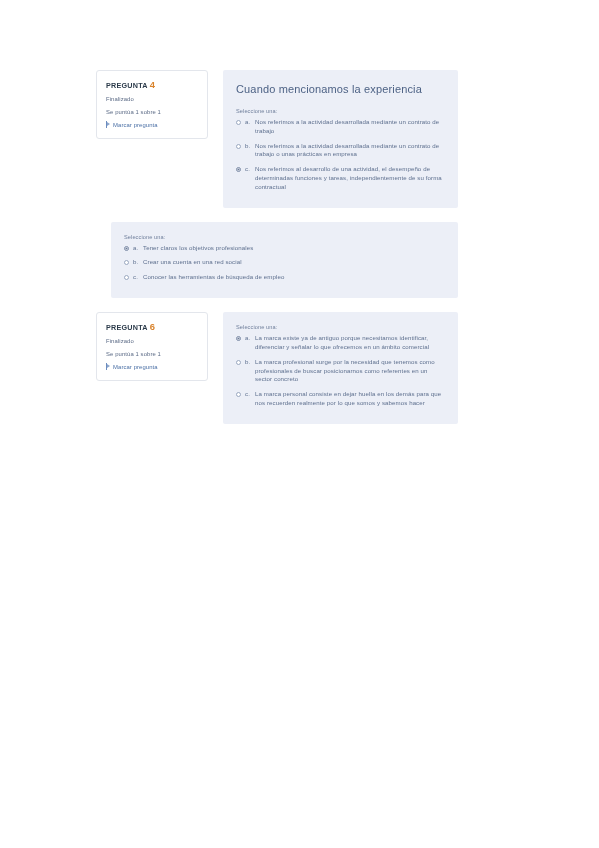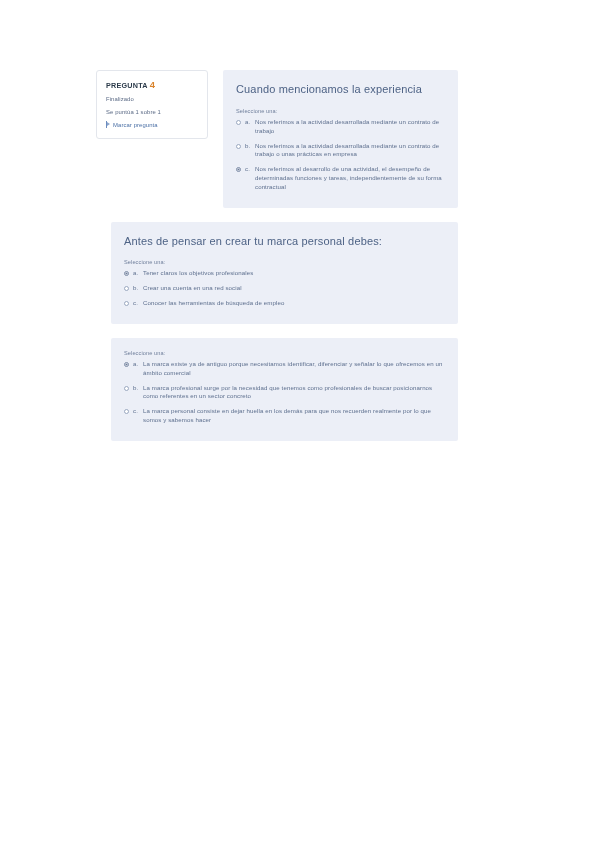--- a/index.html
+++ b/index.html
@@ -216,21 +216,20 @@
             <span class="radio checked"></span>
             <span class="ans-letter">c.</span>
             <span class="ans-text">Nos referimos al desarrollo de una actividad, el desempeño de determinadas funciones y tareas, independientemente de su forma contractual</span>
           </li>
         </ul>
       </div>
     </div>
 
     <div class="question-block">
       <div class="q-panel">
-        <div class="q-text">Antes de pensar en crear tu marca personal debes:</div>
         <div class="q-instruction">Seleccione una:</div>
         <ul class="answers">
           <li class="answer">
             <span class="radio checked"></span>
             <span class="ans-letter">a.</span>
             <span class="ans-text">Tener claros los objetivos profesionales</span>
           </li>
           <li class="answer">
             <span class="radio"></span>
             <span class="ans-letter">b.</span>
@@ -239,20 +238,31 @@
           <li class="answer">
             <span class="radio"></span>
             <span class="ans-letter">c.</span>
             <span class="ans-text">Conocer las herramientas de búsqueda de empleo</span>
           </li>
         </ul>
       </div>
     </div>
 
     <div class="question-block">
+      <div class="info-card">
+        <div class="q-title">
+          <span>PREGUNTA</span><span class="q-num">6</span>
+        </div>
+        <div class="q-meta">Finalizado</div>
+        <div class="q-meta">Se puntúa 1 sobre 1</div>
+        <div class="flag-row">
+          <span class="flag-icon"></span>
+          <span>Marcar pregunta</span>
+        </div>
+      </div>
       <div class="q-panel">
         <div class="q-instruction">Seleccione una:</div>
         <ul class="answers">
           <li class="answer">
             <span class="radio checked"></span>
             <span class="ans-letter">a.</span>
             <span class="ans-text">La marca existe ya de antiguo porque necesitamos identificar, diferenciar y señalar lo que ofrecemos en un ámbito comercial</span>
           </li>
           <li class="answer">
             <span class="radio"></span>

